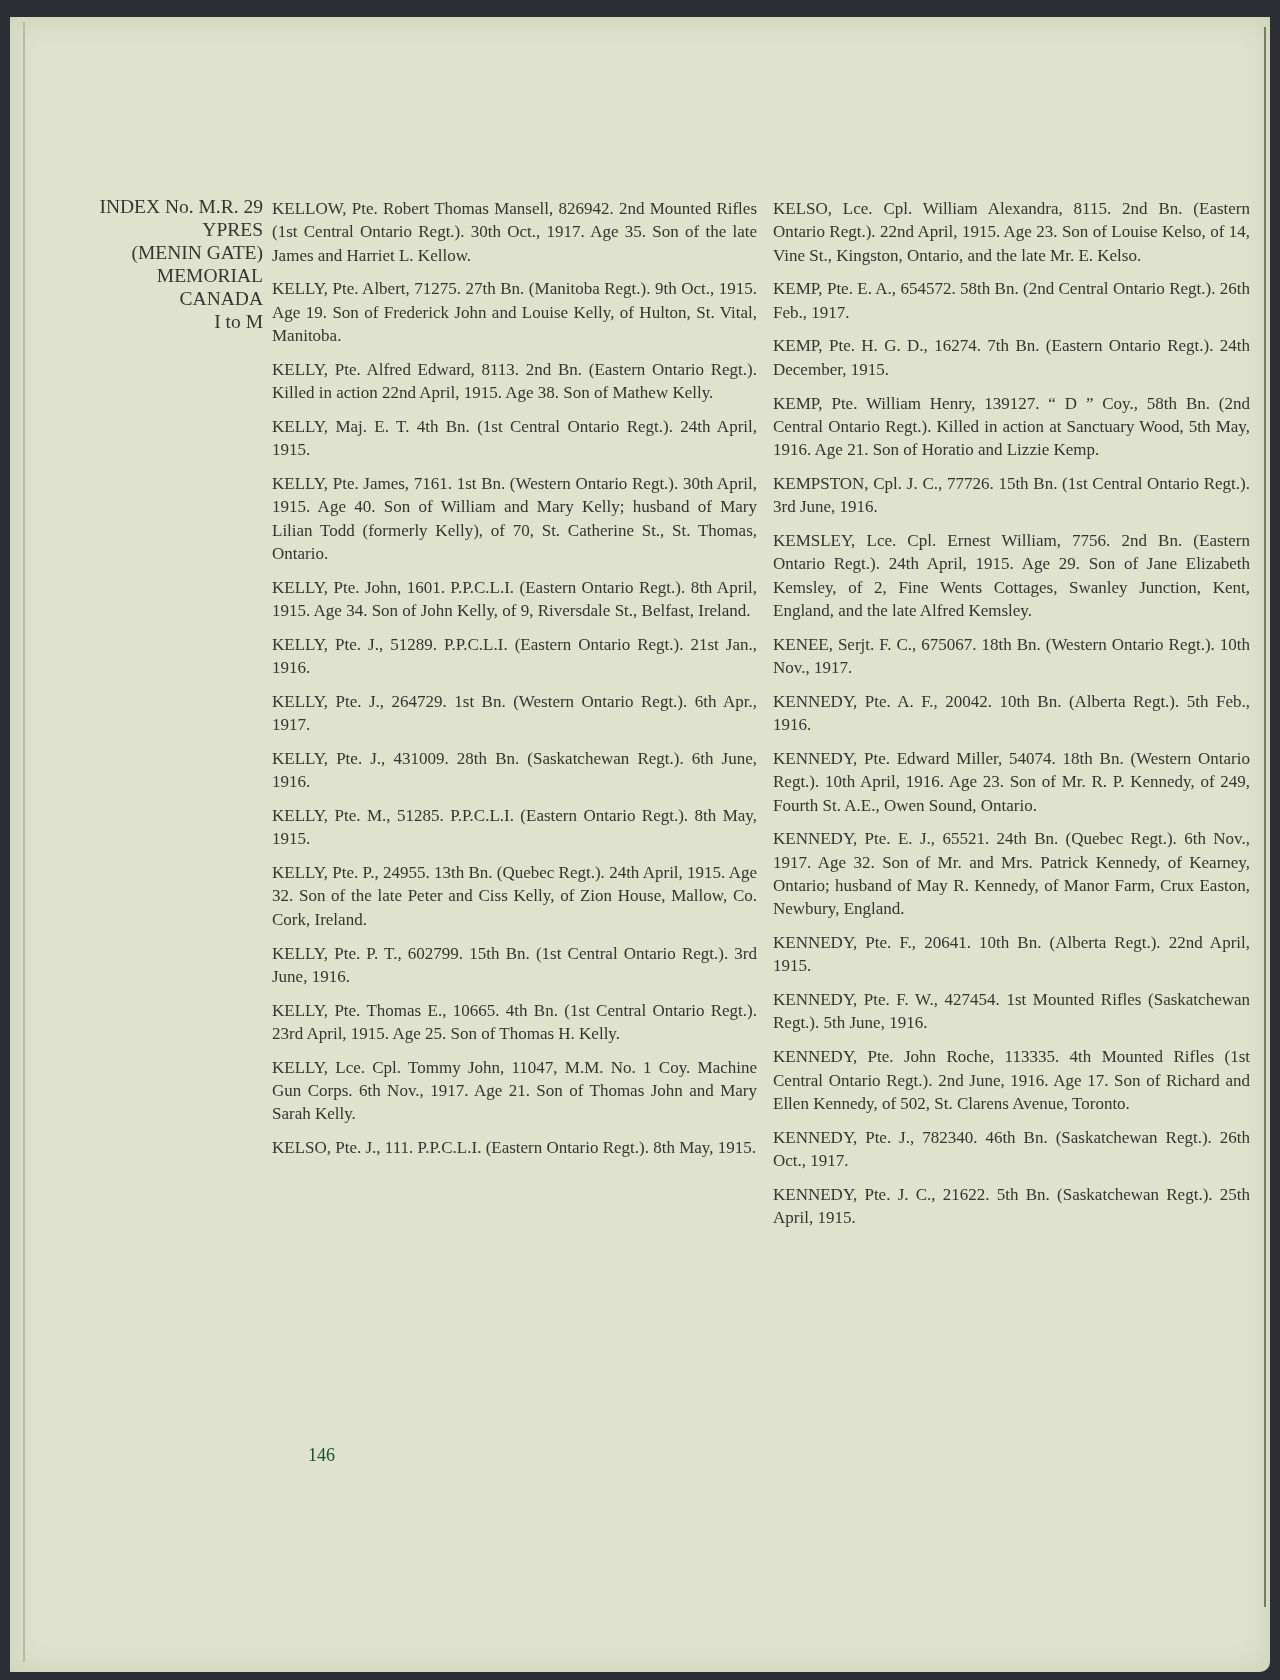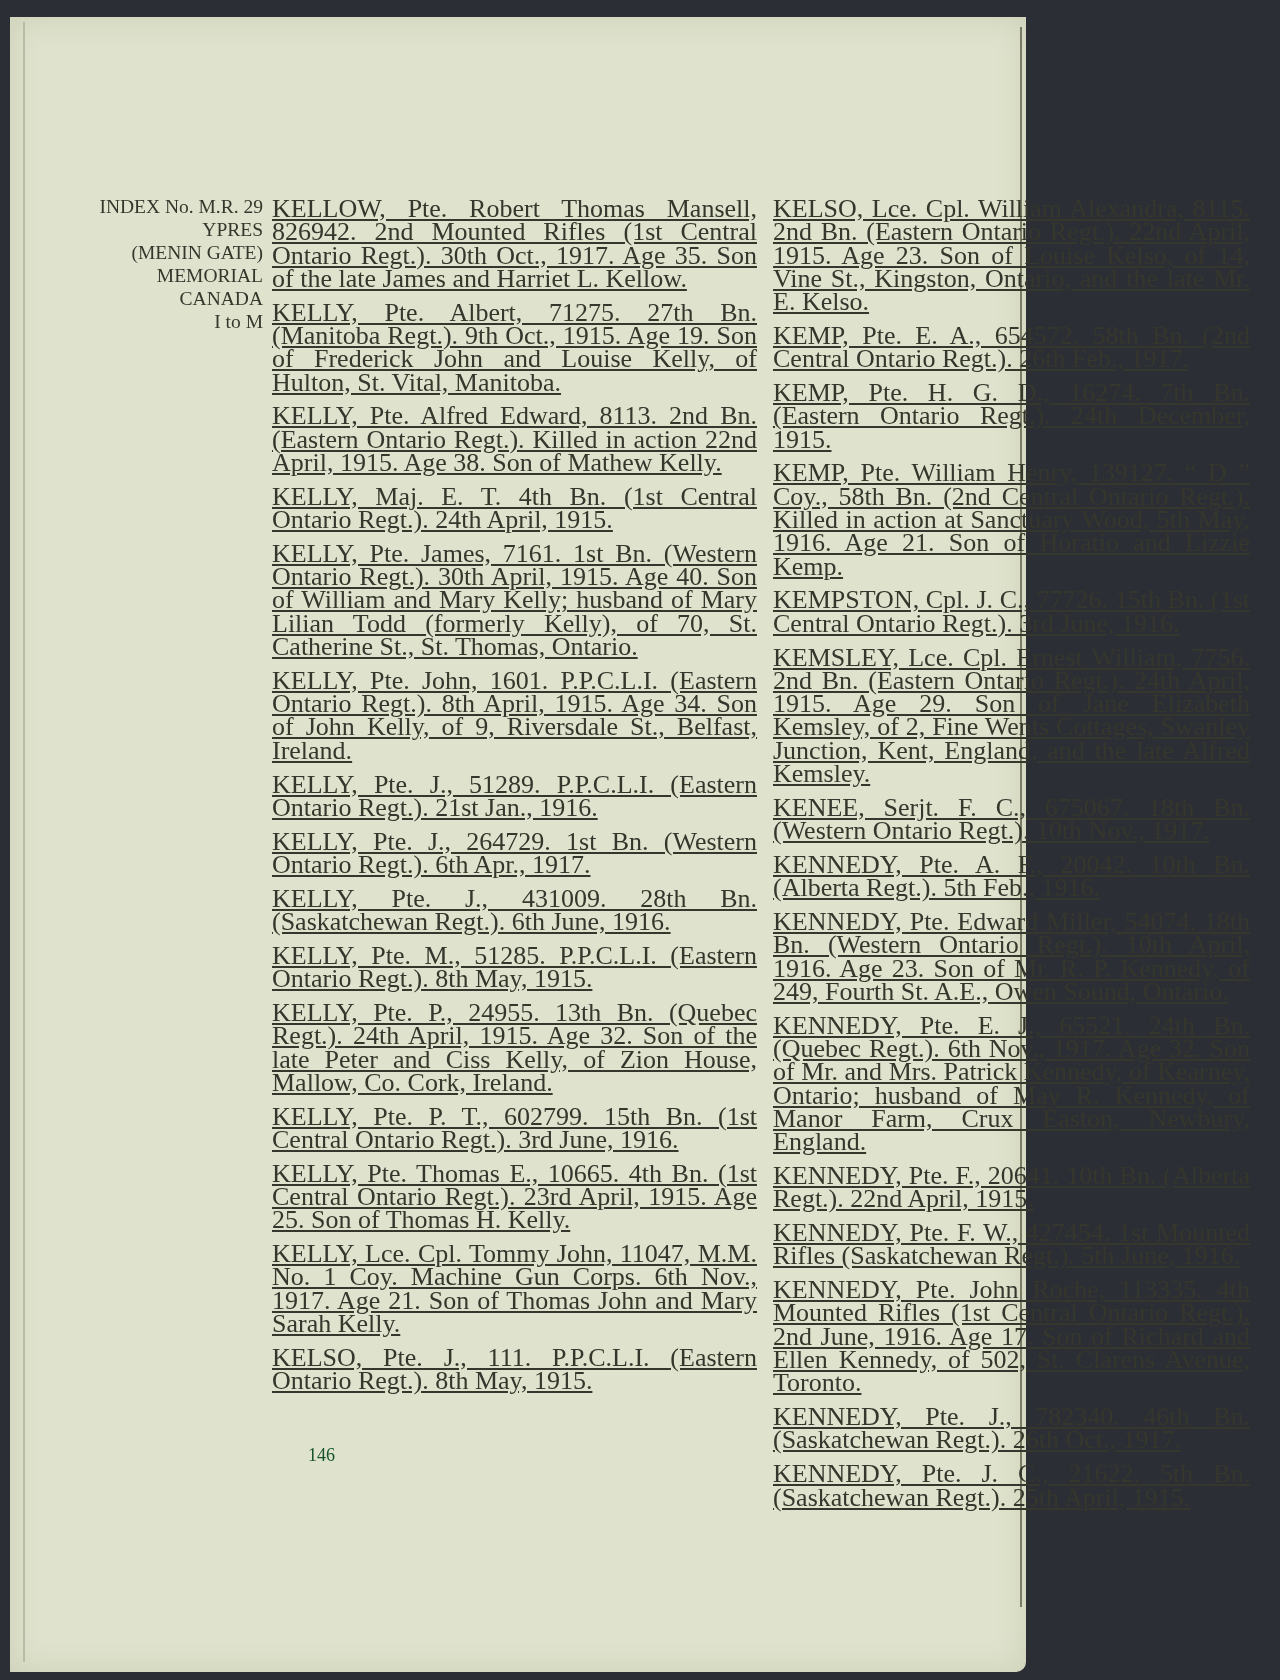--- a/index.html
+++ b/index.html
@@ -7,21 +7,21 @@
       padding: 0;
       width: 1280px;
       height: 1680px;
       background: #2b2f35;
       overflow: hidden;
     }
     .page {
       position: absolute;
       left: 10px;
       top: 17px;
-      width: 1016px;
+      width: 1260px;
       height: 1655px;
       background: #dfe2cc;
       border-bottom-right-radius: 10px;
       box-shadow: inset 0 0 30px rgba(120,125,90,0.18);
     }
     .fold-line {
       position: absolute;
       left: 13px;
       top: 5px;
       width: 2px;
@@ -45,25 +45,24 @@
       font-family: "Liberation Serif", "DejaVu Serif", serif;
       font-size: 19.5px;
       line-height: 23px;
       color: #35362c;
     }
     .margin-header div { white-space: nowrap; }
     .column {
       position: absolute;
       top: 180px;
       font-family: "Liberation Serif", "DejaVu Serif", serif;
-      font-size: 26px;
+      font-size: 17px;
       line-height: 23.3px;
       color: #35362c;
       text-align: justify;
-      text-decoration: underline;
     }
     .col-left { left: 262px; width: 485px; }
     .col-right { left: 763px; width: 477px; }
     .entry { margin: 0 0 10.5px 0; }
     .page-number {
       position: absolute;
       left: 298px;
       top: 1428px;
       font-family: "Liberation Serif", "DejaVu Serif", serif;
       font-size: 18px;

